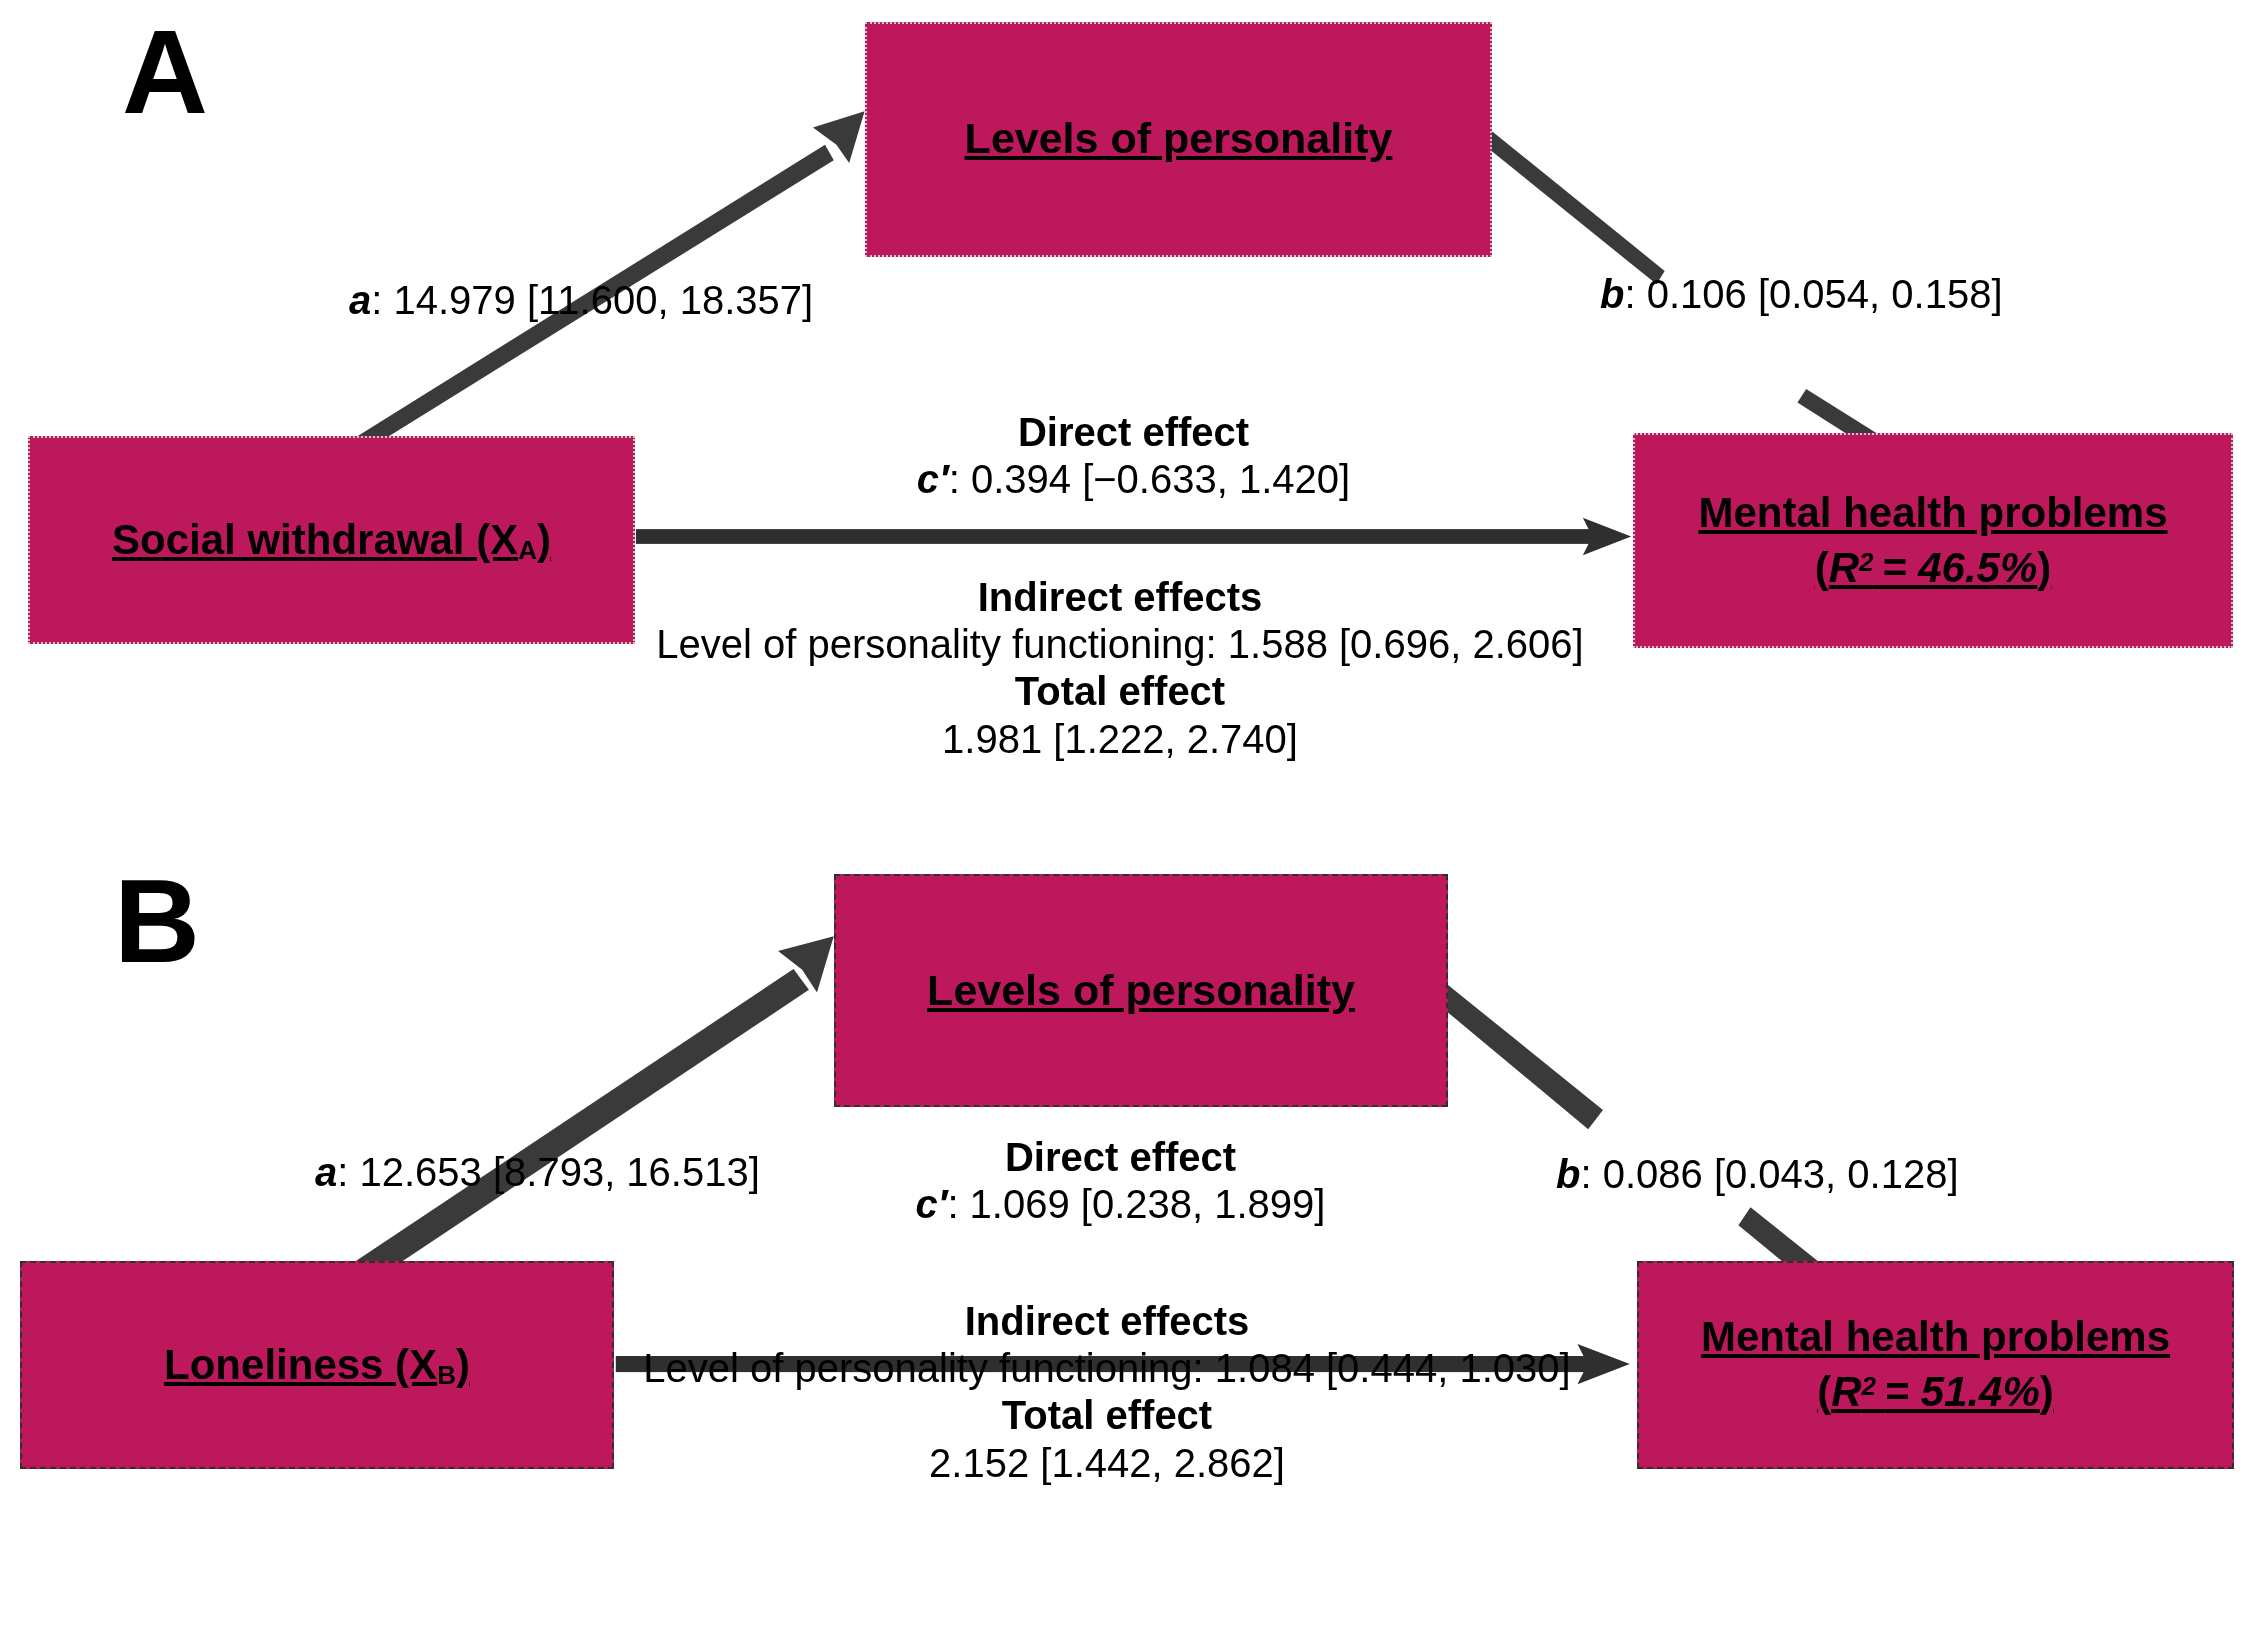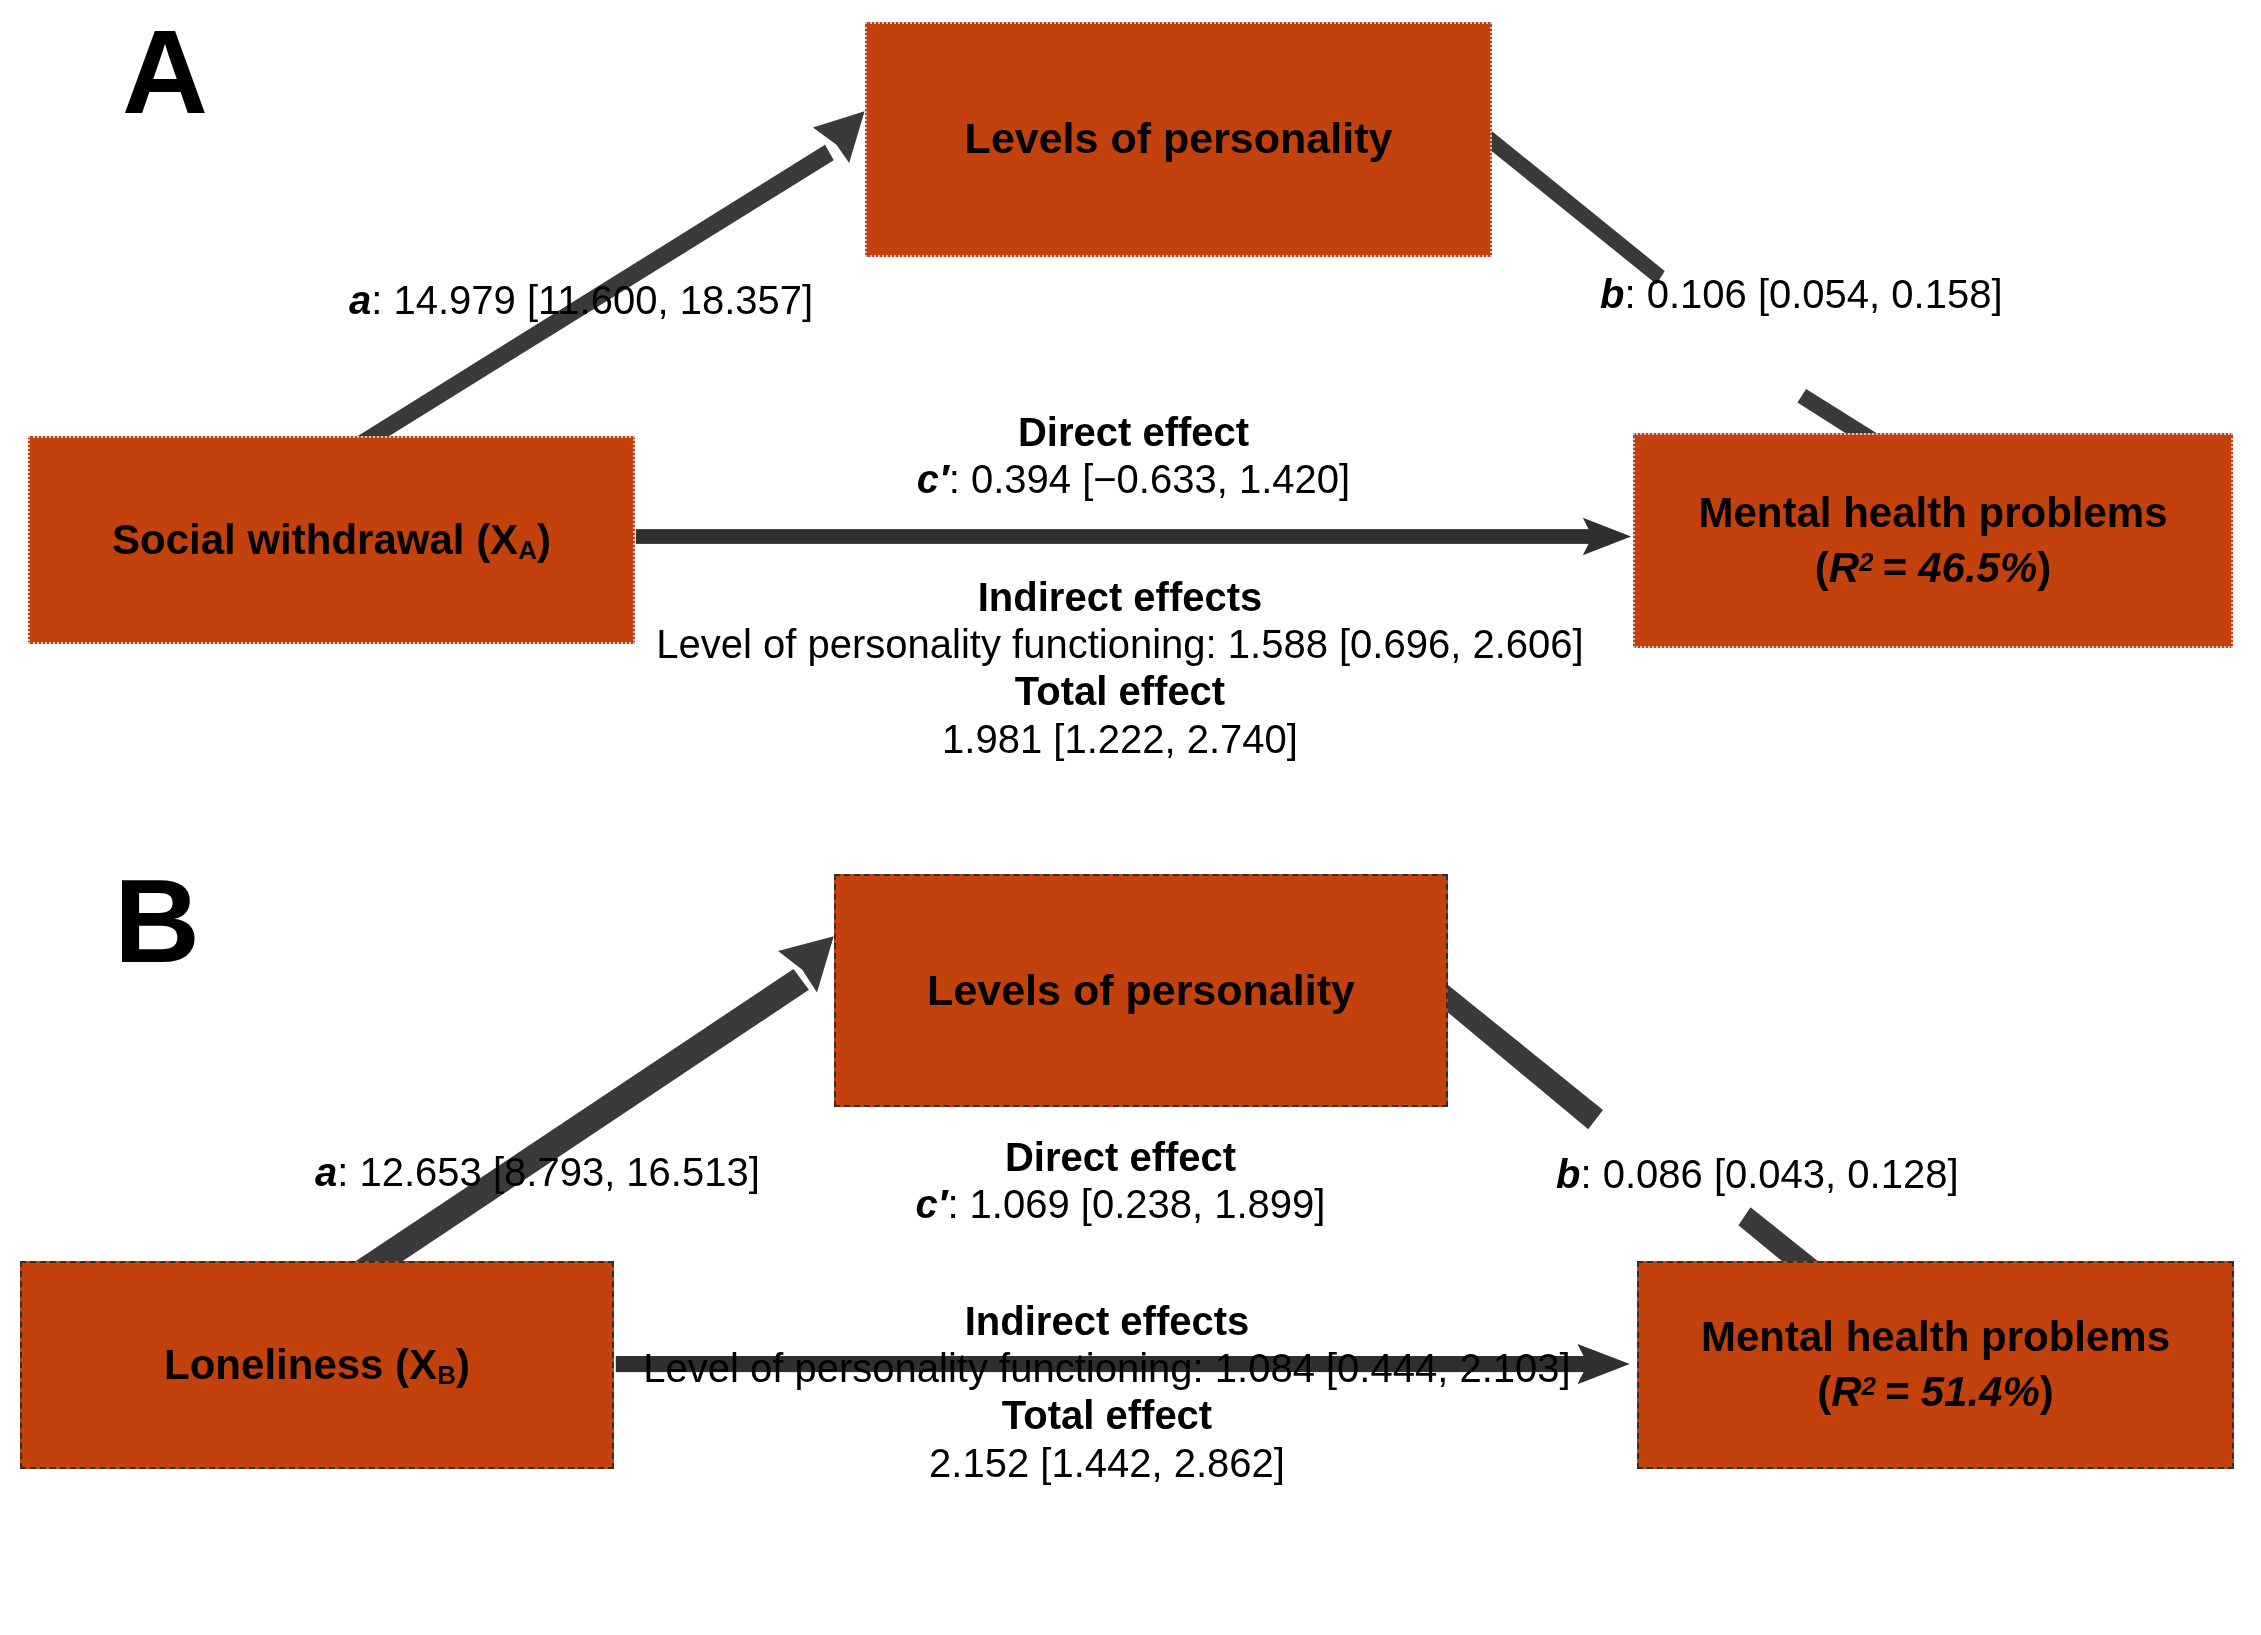--- a/index.html
+++ b/index.html
@@ -33,26 +33,27 @@
     line-height: 1;
     letter-spacing: -1.3px;
     color: #000000;
   }
   #panel-a-letter { left: 122px; top: 12px; }
   #panel-b-letter { left: 114px; top: 861px; }
 
   .node {
     position: absolute;
     box-sizing: border-box;
-    background: #c2410c;
+    background: #be185d;
     display: flex;
     align-items: center;
     justify-content: flex-end;
     text-align: center;
     font-weight: bold;
+    text-decoration: underline;
   }
   .node .node-text {
     display: block;
     width: 100%;
     padding: 0 10.7px;
     box-sizing: border-box;
   }
   .node-line { display: block; }
 
   
@@ -244,19 +245,19 @@
 
   <div class="path-label" id="b-label-b"><span class="bi">b</span><span>: 0.086 [0.043, 0.128]</span></div>
 
   <div class="center-block" id="b-center-top">
     <span class="hdr">Direct effect</span>
     <span class="val"><span class="bi">c′</span><span>: 1.069 [0.238, 1.899]</span></span>
   </div>
 
   <div class="center-block" id="b-center-bot">
     <span class="hdr">Indirect effects</span>
-    <span class="val">Level of personality functioning: 1.084 [0.444, 2.103]</span>
+    <span class="val">Level of personality functioning: 1.084 [0.444, 1.030]</span>
     <span class="hdr">Total effect</span>
     <span class="val">2.152 [1.442, 2.862]</span>
   </div>
 
 </div>
 
 
 </body></html>

